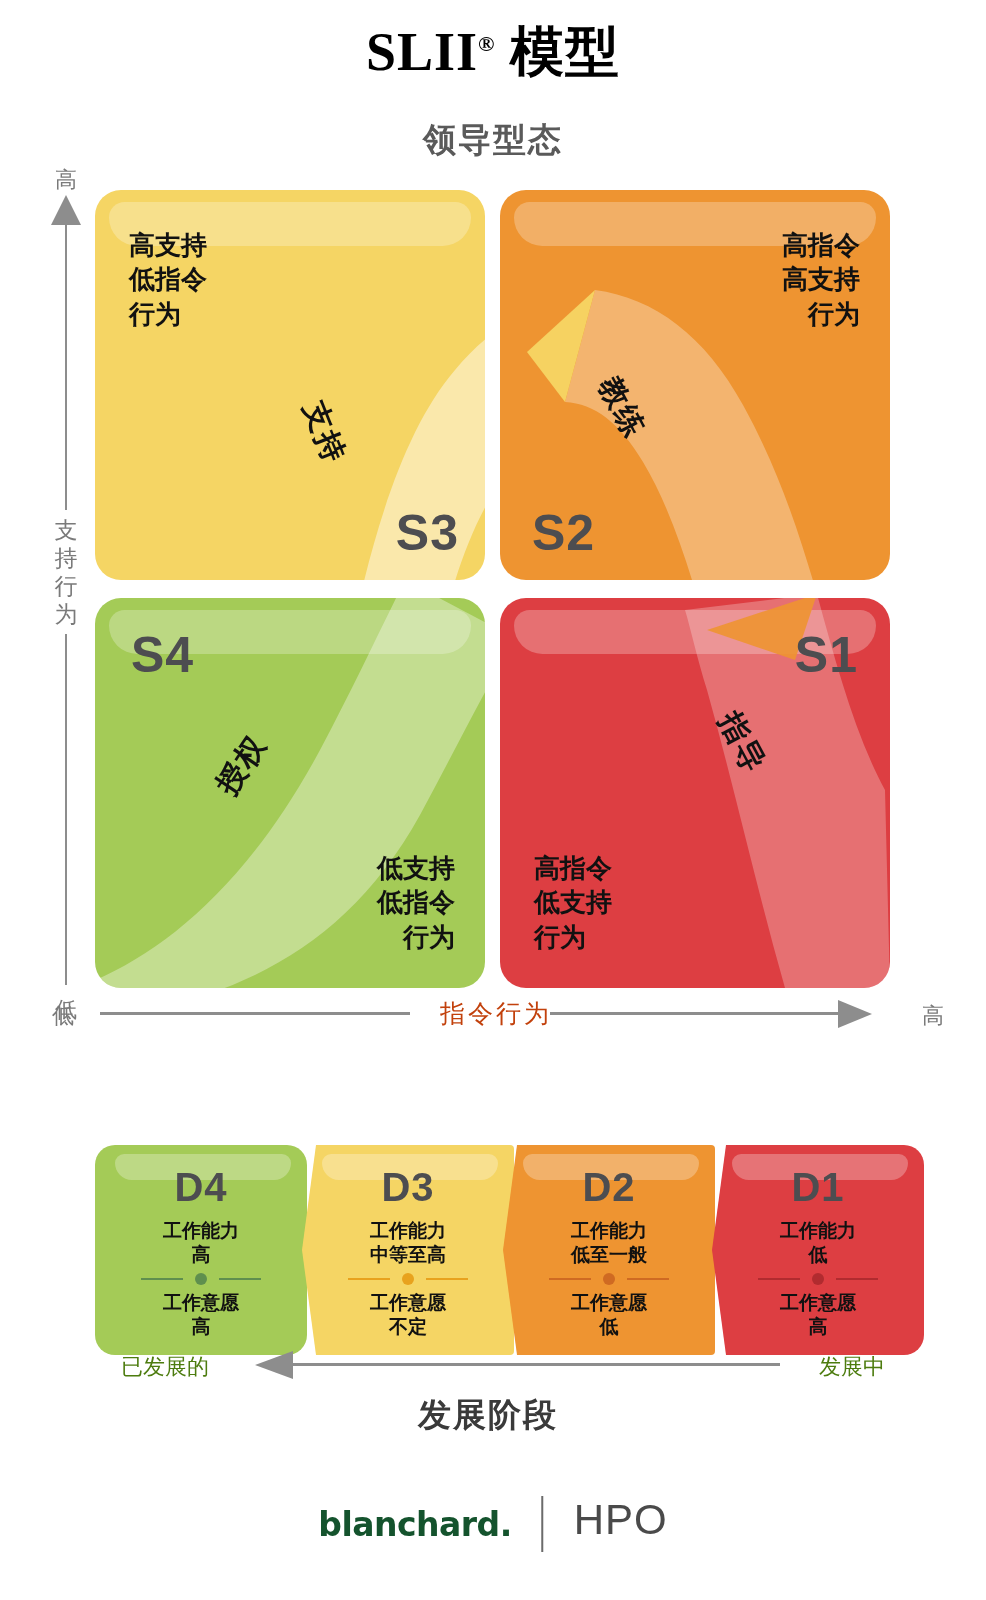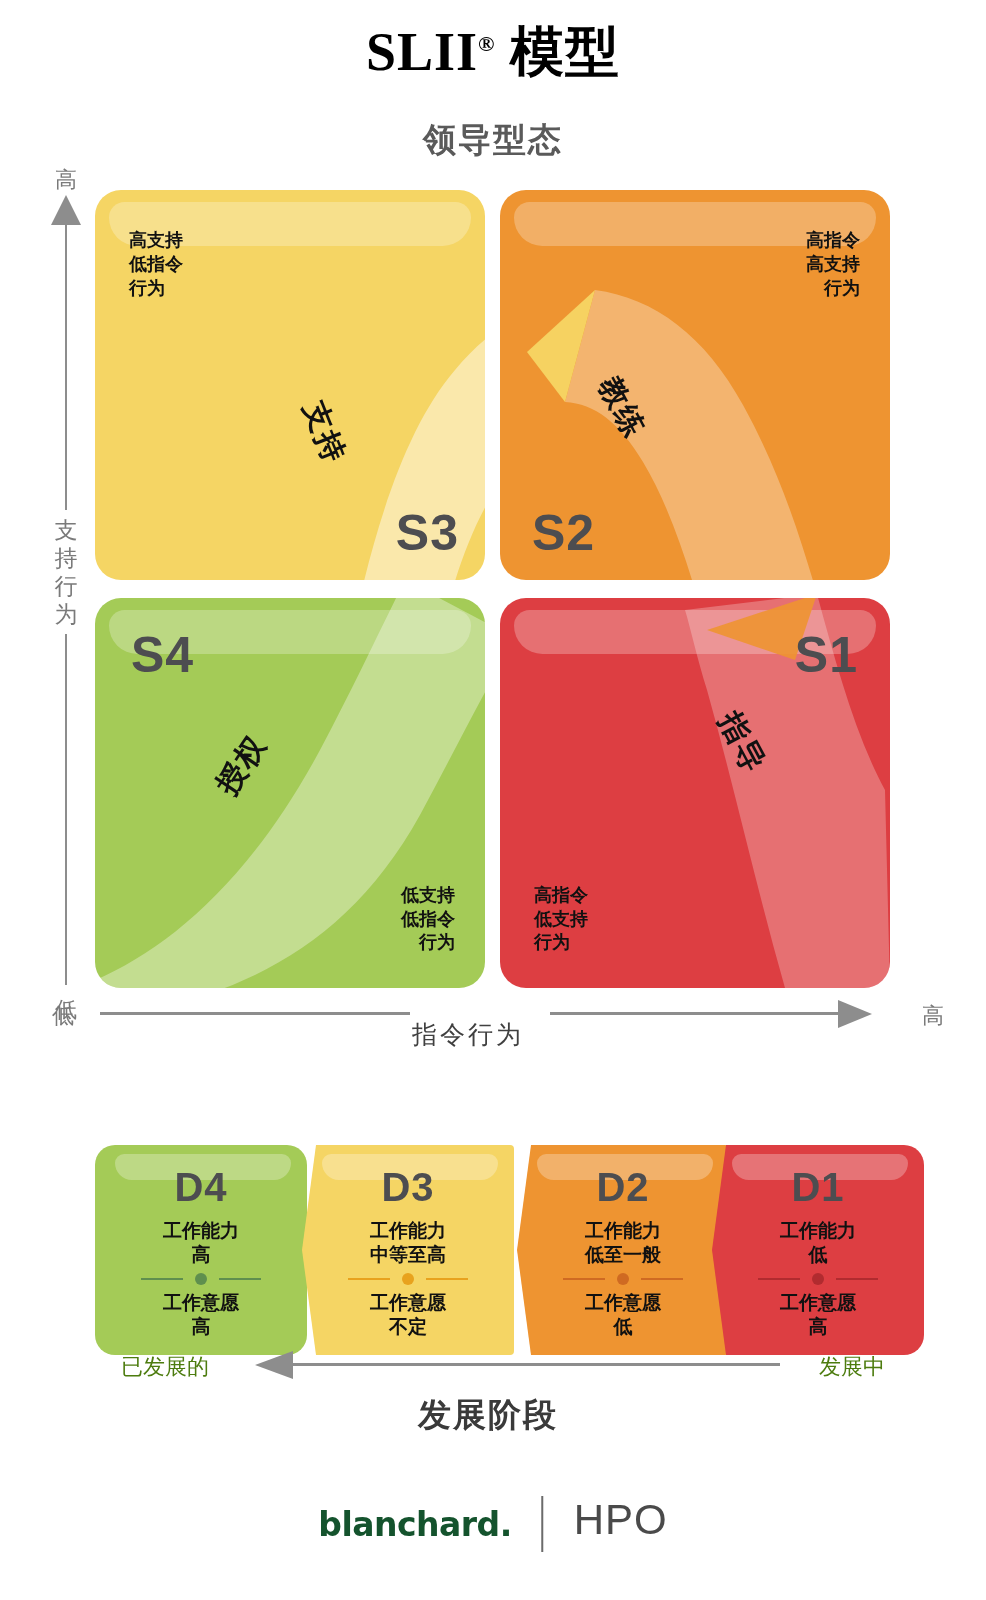--- a/index.html
+++ b/index.html
@@ -54,21 +54,21 @@
 
   .q-label {
     position: absolute;
     font-family: "Liberation Sans", sans-serif;
     font-size: 50px; font-weight: bold; color: #4d4d50;
     letter-spacing: 1px; z-index: 6;
   }
   .q-desc {
     position: absolute; z-index: 6;
     font-family: "DejaVu Sans", sans-serif;
-    font-size: 18px; font-weight: bold; color: #111;
+    font-size: 26px; font-weight: bold; color: #111;
     line-height: 1.32; white-space: pre-line;
   }
 
   
   .s3-desc { left: 34px;  top: 38px;  text-align: left; }
   .s3-code { right: 26px; bottom: 18px; }
   .s2-desc { right: 30px; top: 38px;  text-align: right; }
   .s2-code { left: 32px;  bottom: 18px; }
   .s4-code { left: 36px;  top: 28px; }
   .s4-desc { right: 30px; bottom: 34px; text-align: right; }
@@ -125,24 +125,23 @@
   .x-left { left: 14px; }
   .x-right { right: 4px; }
   .x-seg1 { position: absolute; left: 62px; top: 17px; width: 310px; height: 3px; background: #8d8d8d; }
   .x-seg2 { position: absolute; left: 512px; top: 17px; width: 290px; height: 3px; background: #8d8d8d; }
   .x-arrow {
     position: absolute; left: 800px; top: 5px; width: 0; height: 0;
     border-top: 14px solid transparent; border-bottom: 14px solid transparent;
     border-left: 34px solid #8d8d8d;
   }
   .x-label {
-    position: absolute; left: 374px; top: 2px; width: 140px; text-align: left;
-    font-family: "DejaVu Sans", sans-serif; font-size: 25px; color: #404040;
+    position: absolute; left: 374px; top: 2px; width: 140px; text-align: right;
+    font-family: "DejaVu Sans", sans-serif; font-size: 25px; color: #c2410c;
     letter-spacing: 3px;
-    margin-top: 21px;
   }
 
   
   .dev-row { position: absolute; left: 95px; top: 1145px; width: 800px; height: 210px; }
   .dev-box {
     position: absolute; top: 0; width: 212px; height: 210px;
     overflow: hidden;
     clip-path: polygon(14px 0, 100% 0, 100% 100%, 14px 100%, 0 50%);
     border-radius: 4px;
   }
@@ -348,21 +347,21 @@
         <div class="dev-txt dev-ability"><span>工作能力</span><br><span>中等至高</span></div>
         <div class="dev-divider">
           <div class="bar l" style="background:#E8A21E;"></div>
           <div class="dot" style="background:#E8A21E;"></div>
           <div class="bar r" style="background:#E8A21E;"></div>
         </div>
         <div class="dev-txt dev-commit"><span>工作意愿</span><br><span>不定</span></div>
       </div>
     </div>
 
-    <div class="dev-box rounded-right" style="left:422px; background:#EE9431;">
+    <div class="dev-box rounded-right" style="left:408px; background:#EE9431;">
       <div class="dev-inner">
         <div class="dev-gloss"></div>
         <div class="dev-code">D2</div>
         <div class="dev-txt dev-ability"><span>工作能力</span><br><span>低至一般</span></div>
         <div class="dev-divider">
           <div class="bar l" style="background:#CF6A22;"></div>
           <div class="dot" style="background:#CF6A22;"></div>
           <div class="bar r" style="background:#CF6A22;"></div>
         </div>
         <div class="dev-txt dev-commit"><span>工作意愿</span><br><span>低</span></div>

